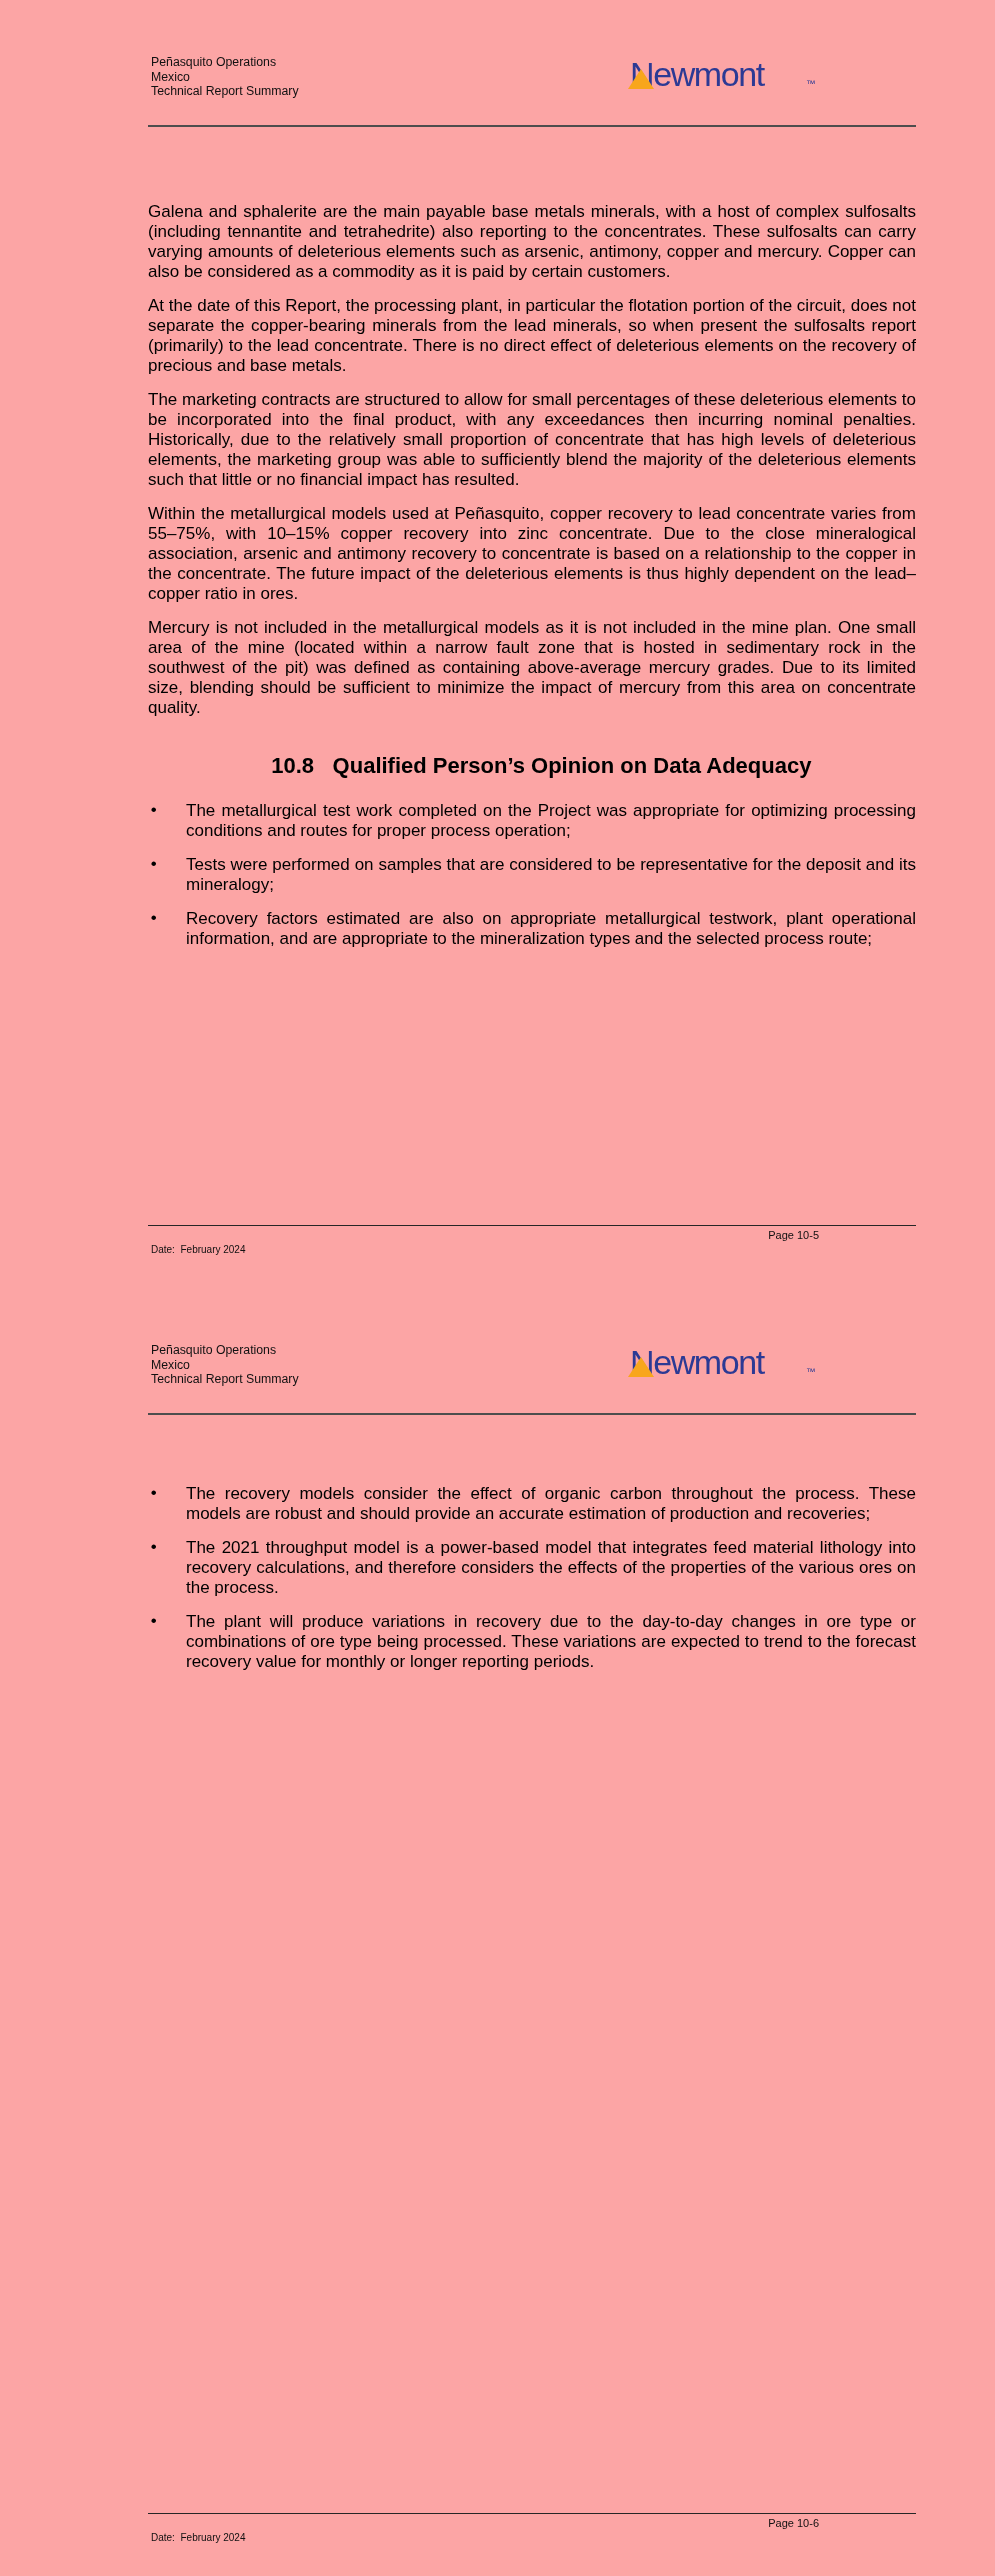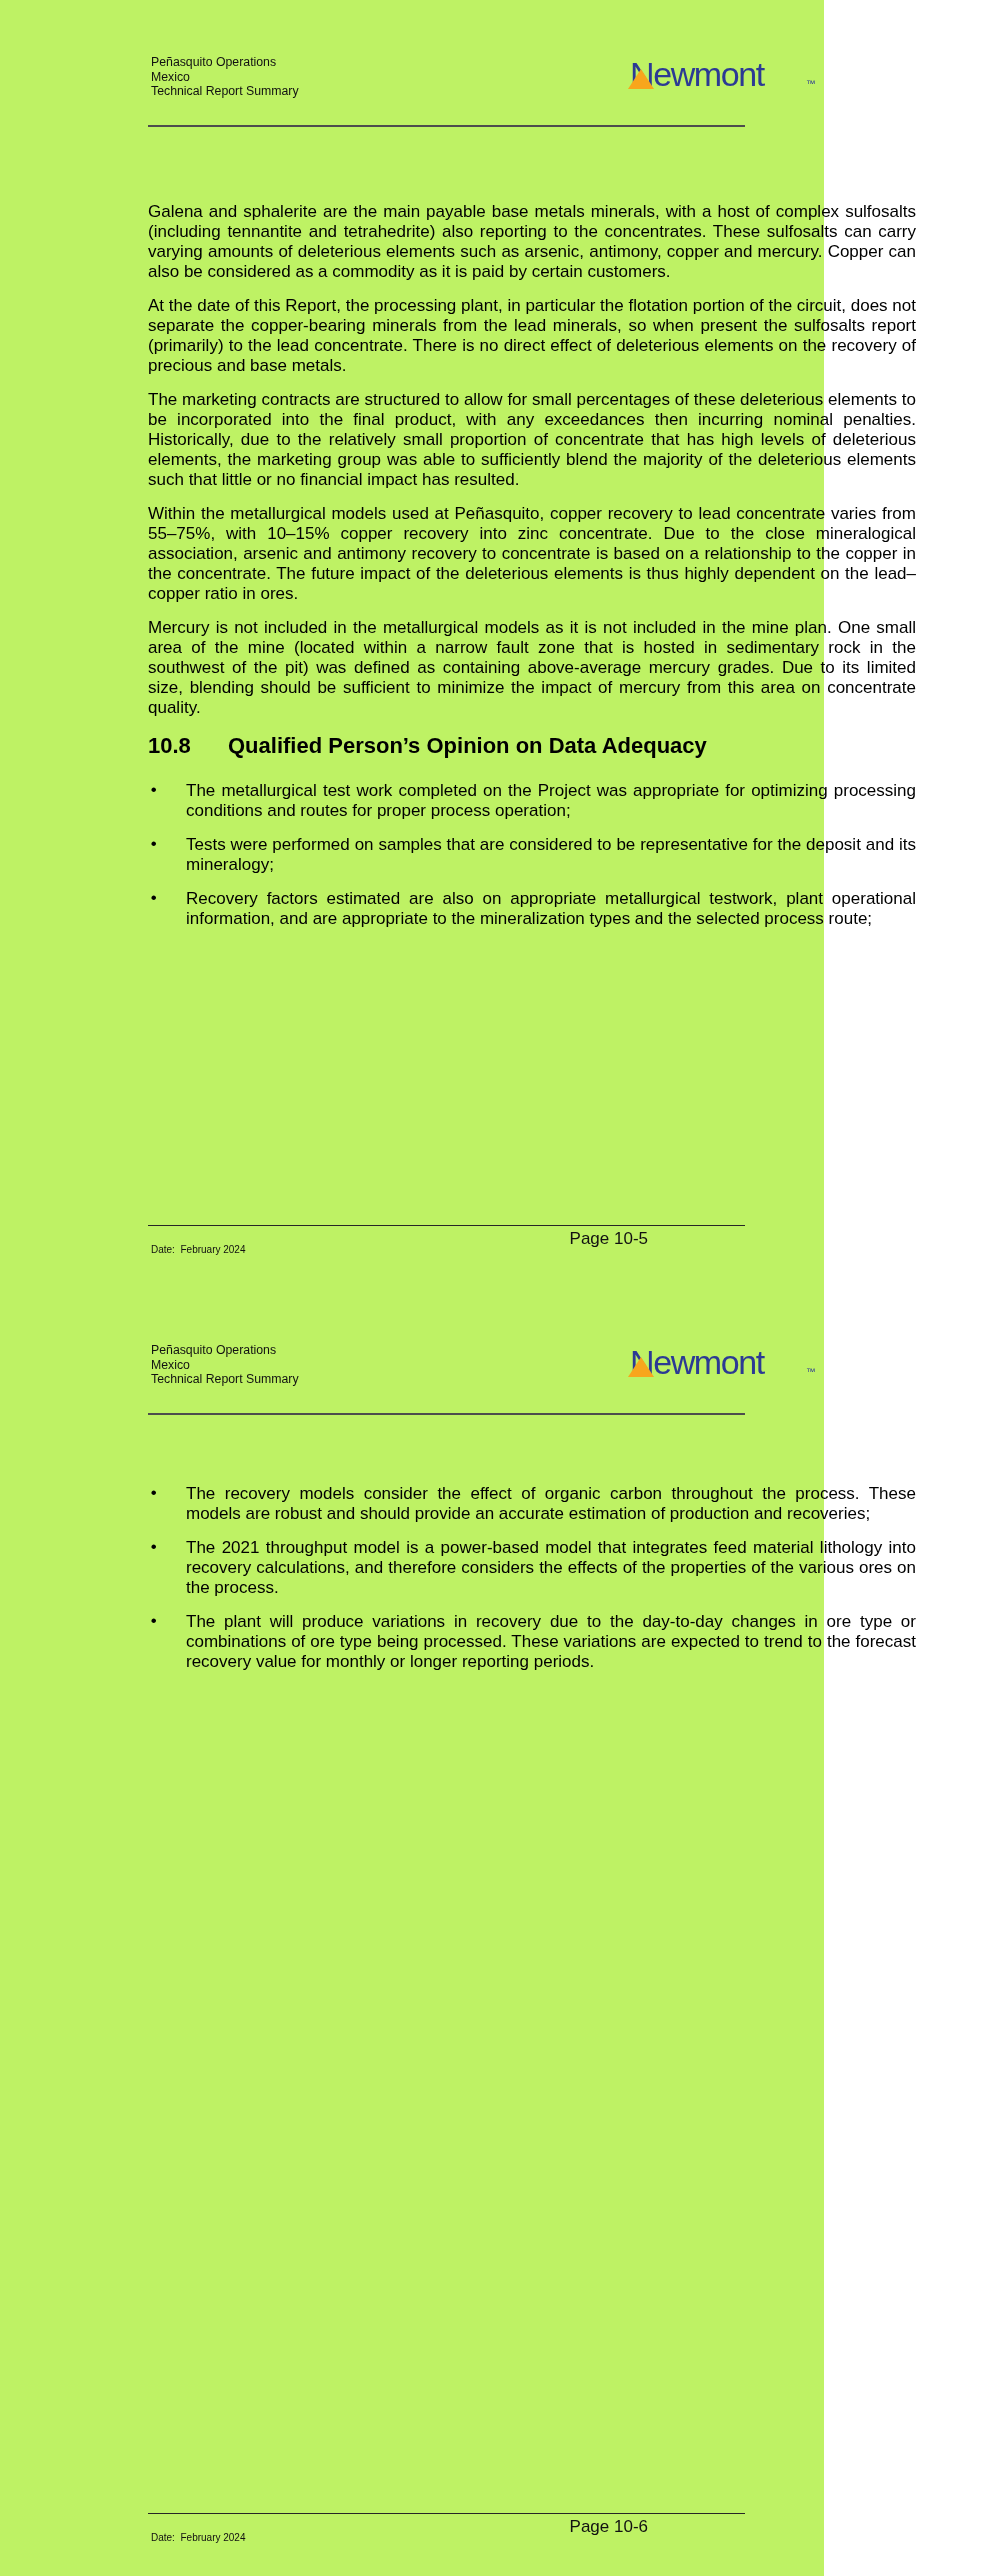--- a/index.html
+++ b/index.html
@@ -1,21 +1,21 @@
 <!DOCTYPE html>
 <html style="font-size:15px"><head>
 <meta charset="utf-8">
 <style>
   html, body { margin:0; padding:0; }
   body {
     width:995px; height:2576px; background:#ffffff; position:relative;
     font-family:"Liberation Sans", sans-serif; color:#000;
     -webkit-font-smoothing:antialiased;
   }
-  .page { position:absolute; left:0; width:824px; height:1288px; background:#bef264; }
+  .page { position:absolute; left:0; width:995px; height:1288px; background:#fca5a5; }
   #page-1 { top:0; }
   #page-2 { top:1288px; }
 
   
   .hdr-lines {
     position:absolute; left:151px; top:55px;
     font-size:12.3px; line-height:14.6px; color:#111;
   }
   .logo { position:absolute; left:630px; top:55px; width:193px; height:40px; }
   .logo-text {
@@ -36,30 +36,30 @@
     font-size:17px; line-height:20px; text-align:justify; color:#000;
   }
   #page-1 .content { top:194px; }
   #page-2 .content { top:196px; }
 
   h2.sec {
     font-size:22px; line-height:25.5px; font-weight:bold;
     margin:0 0 22.6px 0; text-align:left; letter-spacing:0;
   }
   h2.sec .h-num { display:inline-block; width:80px; }
-  h2.mt { margin-top:15px; }
+  h2.mt { margin-top:35px;text-align:center; }
   .content p { margin:8px 0 14px 0; }
 
   .li { position:relative; padding-left:38px; margin:0 0 14px 0; text-align:justify; }
   .li .dot { position:absolute; left:2.8px; top:-0.9px; }
 
   
   .ftr-rule { position:absolute; left:148px; right:79px; top:1225px; height:1.4px; background:#262626; }
   .ftr-date { position:absolute; left:151px; top:1244px; font-size:10px; white-space:pre; color:#111; }
-  .ftr-page { position:absolute; right:176px; top:1229px; font-size:17px; color:#111; }
+  .ftr-page { position:absolute; right:176px; top:1229px; font-size:11px; color:#111; }
 </style>
 </head>
 <body>
 
 <section class="page" id="page-1">
 
   <div class="hdr-lines">
     <div>Peñasquito Operations</div>
     <div>Mexico</div>
     <div>Technical Report Summary</div>

